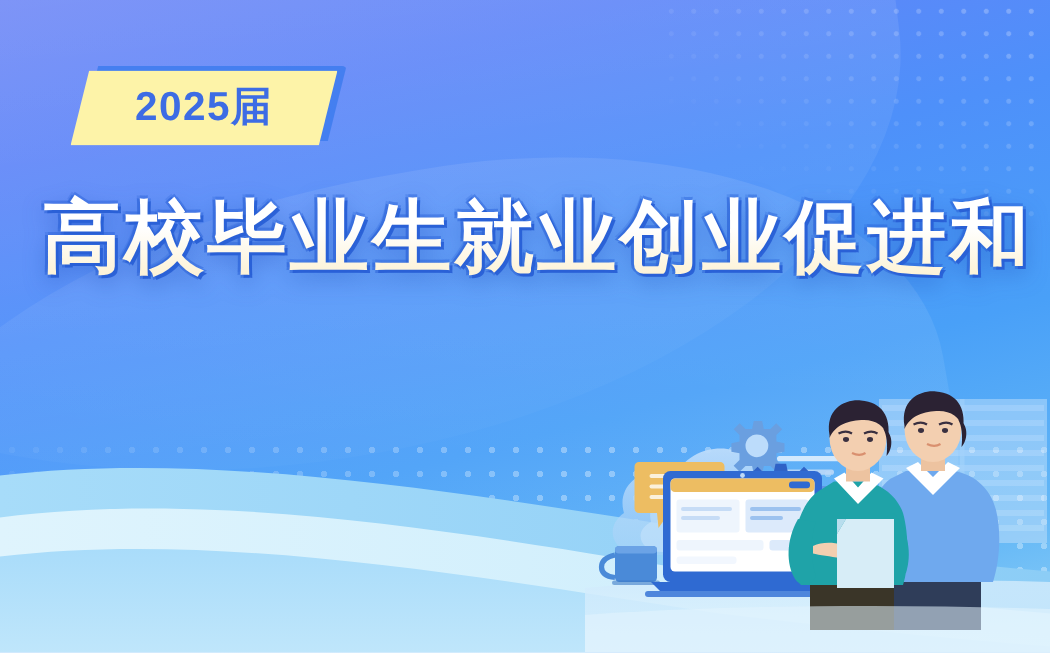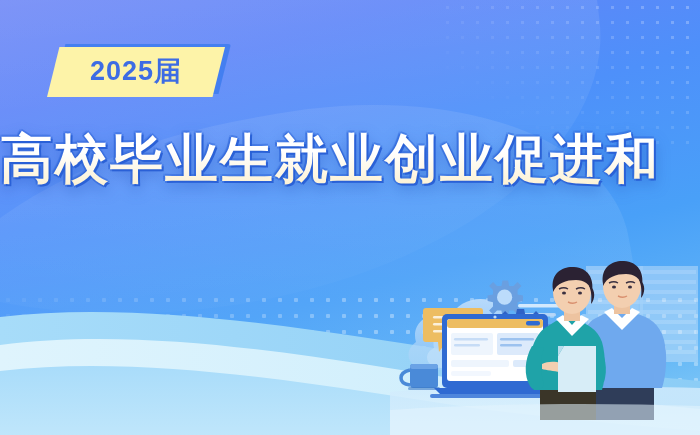--- a/index.html
+++ b/index.html
@@ -64,22 +64,22 @@
   }
   .badge-text{
     color:#3d6ce4;
     font-size:27px;font-weight:bold;letter-spacing:1px;
     line-height:1;
     transform:translateY(-1px);
     text-align:right;
   }
 
   .title{
-    position:absolute;left:0;right:0;top:128px;
-    text-align:left;
+    position:absolute;left:16px;right:0;top:128px;
+    text-align:center;
   }
   .title-line{
     display:block;
     font-size:53px;
     font-weight:bold;
     line-height:1.16;
     letter-spacing:2px;
     color:#fdfaef;
     background:linear-gradient(180deg,#ffffff 38%,#fcf0cf 100%);
     -webkit-background-clip:text;background-clip:text;

